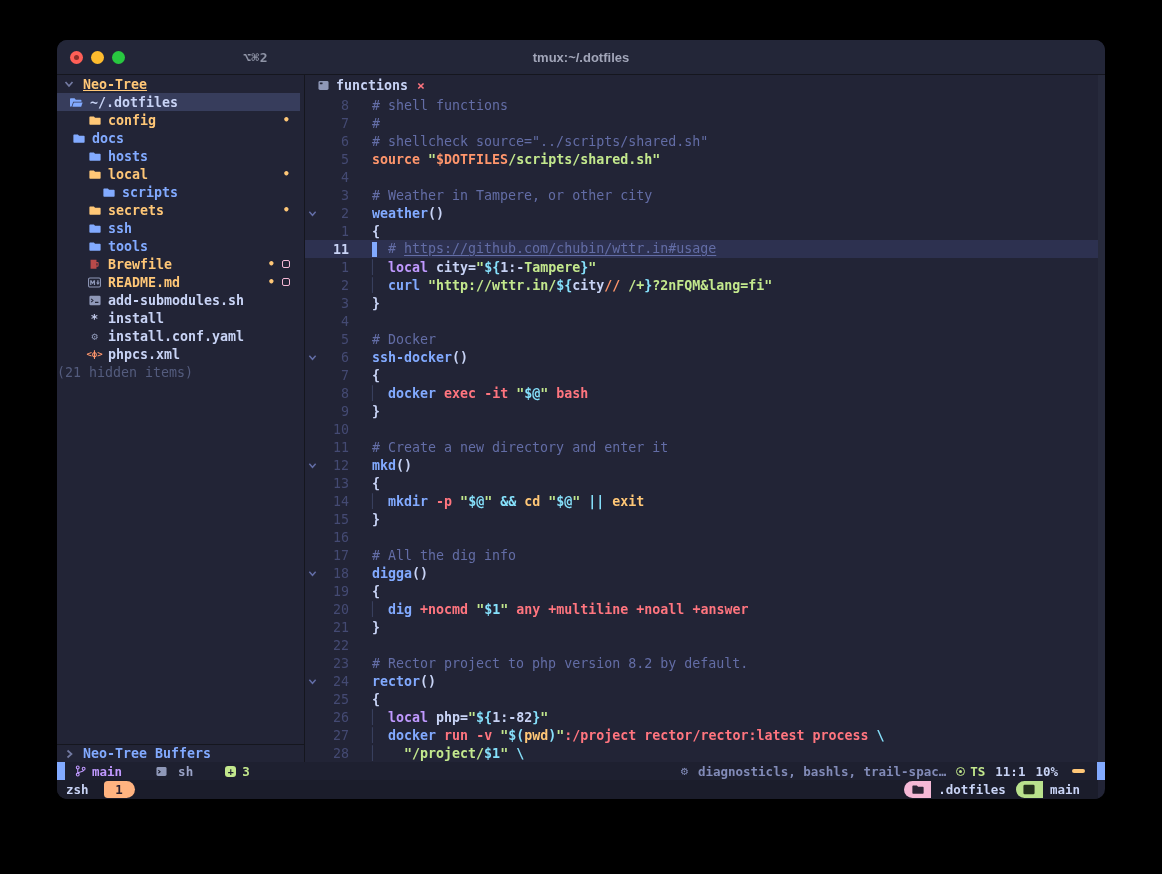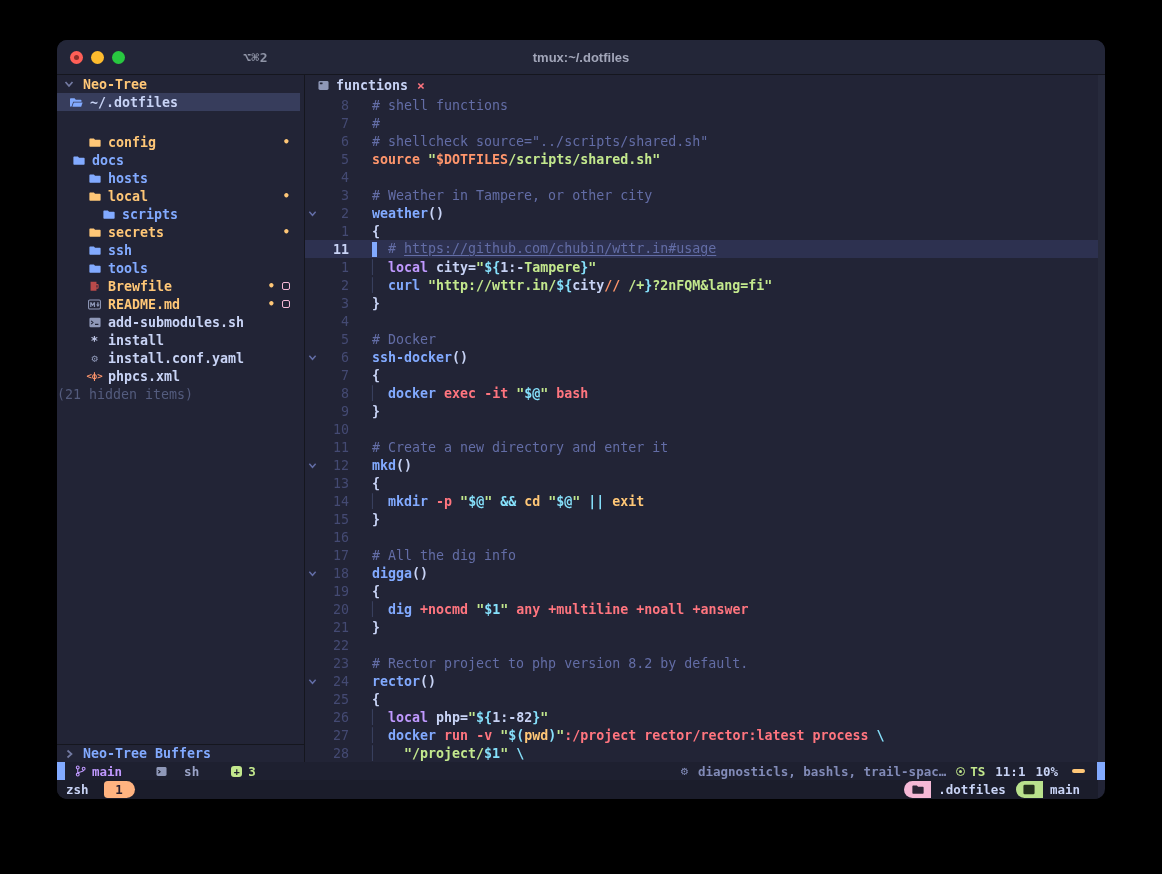--- a/index.html
+++ b/index.html
@@ -21,21 +21,21 @@
   .sidebar{position:relative;width:248px;border-right:1px solid var(--border);background:var(--bg);}
   .editor{position:relative;flex:1;background:var(--bg);overflow:hidden;}
   .right-strip{position:absolute;top:0;right:0;width:7px;bottom:0;background:#272a3c;}
   
   .tabline{height:21px;display:flex;align-items:center;padding-left:13px;}
   .tab{display:flex;align-items:center;gap:7px;}
   .tab-label{color:var(--fg);font:700 13.3px "DejaVu Sans Mono",monospace;}
   .tab-close{color:var(--red);font:700 13px "DejaVu Sans Mono",monospace;margin-left:2px;}
   .mini-icon{display:inline-flex;width:11px;height:11px;color:var(--gray-icon);}
   
-  .tree-header{height:18px;display:flex;align-items:center;padding-left:7px;gap:9px;color:var(--yellow);font:700 13.3px "DejaVu Sans Mono",monospace;}
+  .tree-header{height:18px;display:flex;align-items:center;padding-left:7px;gap:9px;color:var(--yellow);font:700 13.3px "DejaVu Sans Mono",monospace;text-decoration:underline;}
   .tree-header .chev{color:#737aa2;display:inline-flex;}
   .tree-row{position:relative;height:18px;display:flex;align-items:center;gap:7px;margin-right:4px;font:700 13.3px "DejaVu Sans Mono",monospace;}
   .tree-row.selected{background:var(--selection);}
   .tree-icon{display:inline-flex;width:13px;height:13px;align-items:center;justify-content:center;flex:none;}
   .badges{position:absolute;right:10px;top:0;height:18px;display:flex;align-items:center;gap:7px;}
   .badge{font:700 12px "DejaVu Sans Mono",monospace;}
   .badge.sq{width:8px;height:8px;border:1.4px solid var(--pink);border-radius:2px;}
   .b-blue{color:var(--blue);} .b-yellow{color:var(--yellow);}
   .lc-blue{color:var(--blue);} .lc-yellow{color:var(--yellow);} .lc-fg{color:var(--fg);} .lc-muted{color:var(--muted);font-weight:400;}
   .ic-blue{color:var(--blue);} .ic-yellow{color:var(--yellow);} .ic-red{color:#b94a4a;} .ic-gray{color:var(--gray-icon);} .ic-orange{color:var(--orange);} .ic-fg{color:#c0c8e8;}
@@ -62,21 +62,21 @@
   .tok.a{color:var(--red);}
   .tok.t{color:var(--fg);}
   .tok.g{color:var(--guide);font-weight:400;}
   .curcell{display:inline-block;width:1ch;height:15px;position:relative;vertical-align:middle;}
   .curcell::after{content:"";position:absolute;left:0;top:0;width:4.5px;height:15px;background:var(--blue);}
   
   .statusline{position:absolute;left:0;right:0;bottom:19px;height:18px;background:var(--bg-dark);display:flex;align-items:center;font:600 12.5px "DejaVu Sans Mono",monospace;color:var(--dim);}
   .modeblock{width:8px;height:18px;background:var(--blue);flex:none;}
   .sl-left{display:flex;align-items:center;gap:8px;margin-left:10px;}
   .sl-branch{display:flex;align-items:center;gap:6px;color:var(--purple);font-weight:700;}
-  .sl-ft{display:flex;align-items:center;gap:17px;margin-left:26px;color:#9aa3c7;}
+  .sl-ft{display:flex;align-items:center;gap:11px;margin-left:26px;color:#9aa3c7;}
   .sl-added{display:flex;align-items:center;gap:6px;margin-left:24px;color:var(--green);font-weight:700;}
   .plusbox{width:11px;height:11px;background:var(--green);color:var(--bg-dark);border-radius:3px;font:800 10px/11px "DejaVu Sans Mono",monospace;text-align:center;}
   .sl-right{margin-left:auto;display:flex;align-items:center;gap:10px;}
   .gear{color:var(--dim);font-size:12px;}
   .ts-wrap{display:flex;align-items:center;gap:5px;color:var(--green);font-weight:700;}
   .ts-dot{width:9px;height:9px;border:1.6px solid var(--green);border-radius:50%;position:relative;}
   .ts-dot::after{content:"";position:absolute;left:2px;top:2px;width:3px;height:3px;border-radius:50%;background:var(--green);}
   .sl-pos,.sl-prog{color:var(--fg);font-weight:700;}
   .ybar{width:13px;height:4px;border-radius:2px;background:var(--yellow);margin-left:4px;}
   .sl-right .modeblock{margin-left:2px;}
@@ -121,21 +121,21 @@
         <div id="tree-list">
             <div class="tree-row selected" style="padding-left: 13px;">
               <span class="tree-icon ic-blue">
                 <svg width="13" height="11" viewBox="0 0 17 14">
                   <path fill="currentColor" d="M1 1.5h5l1.6 1.8H14c.6 0 1 .4 1 1V6H4.2L2 12.3 1 12.5c-.6 0-1-.4-1-1v-9c0-.6.4-1 1-1z"></path>
                   <path fill="currentColor" d="M4.9 7h11.6l-1.9 5.5H3z"></path>
                 </svg>
               </span>
               <span class="lc-fg">~/.dotfiles</span>
             </div>
-            <div class="tree-row" style="padding-left: 31px; margin-top: 22px;">
+            <div class="tree-row" style="padding-left: 31px;">
               <span class="tree-icon ic-yellow">
                 <svg width="12" height="11" viewBox="0 0 16 14">
                   <path fill="currentColor" d="M1.5 1.5h5l1.6 1.8h6.4c.6 0 1 .4 1 1v7.2c0 .6-.4 1-1 1h-13c-.6 0-1-.4-1-1V2.5c0-.6.4-1 1-1z"></path>
                 </svg>
               </span>
               <span class="lc-yellow">config</span>
               <span class="badges">
                 <span class="badge b-yellow">•</span>
               </span>
             </div>

